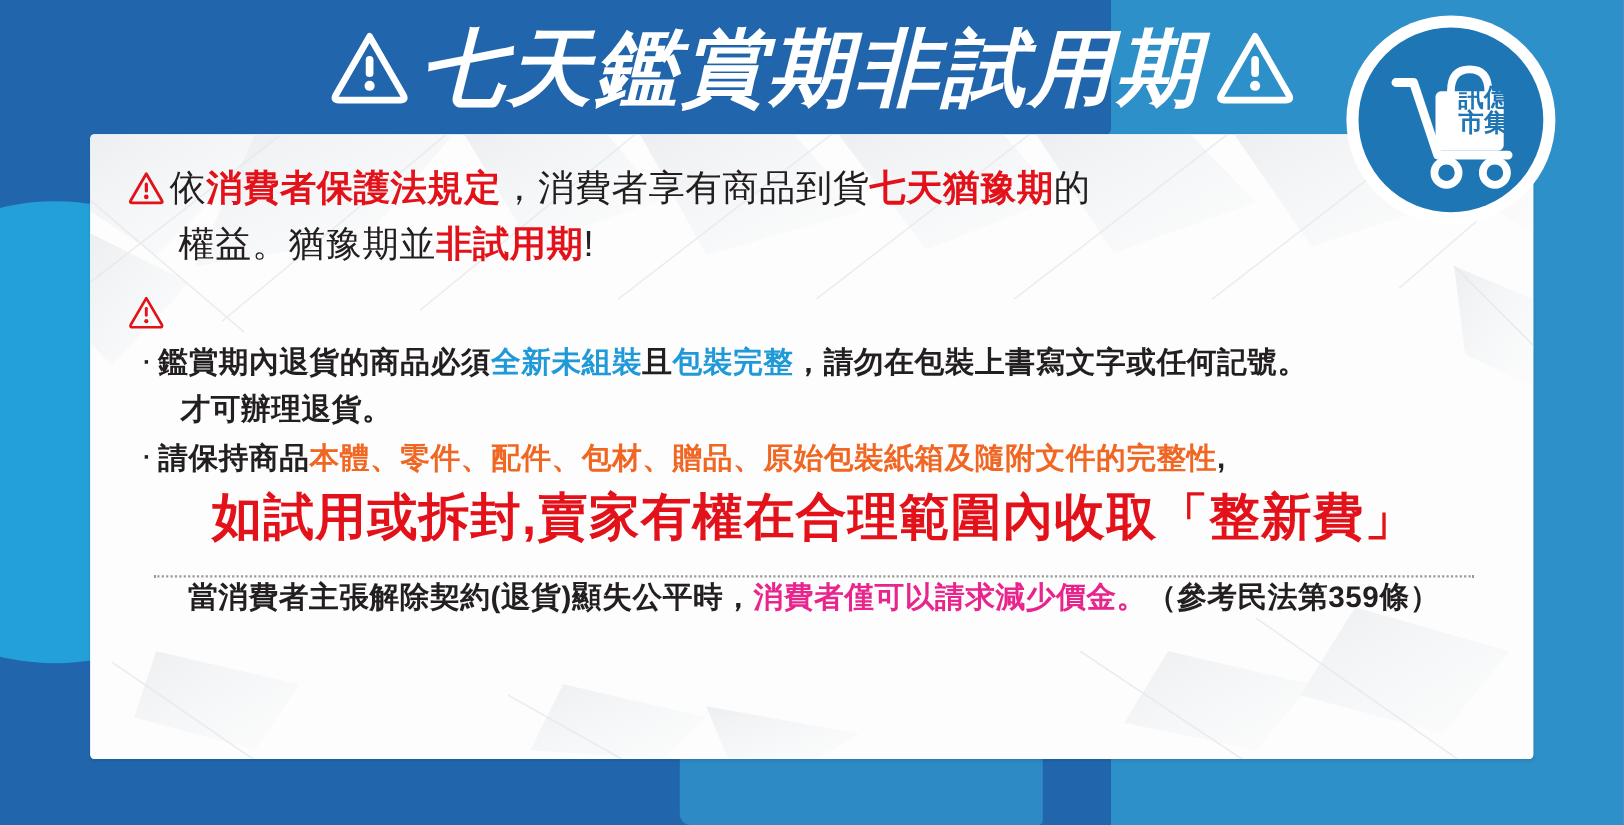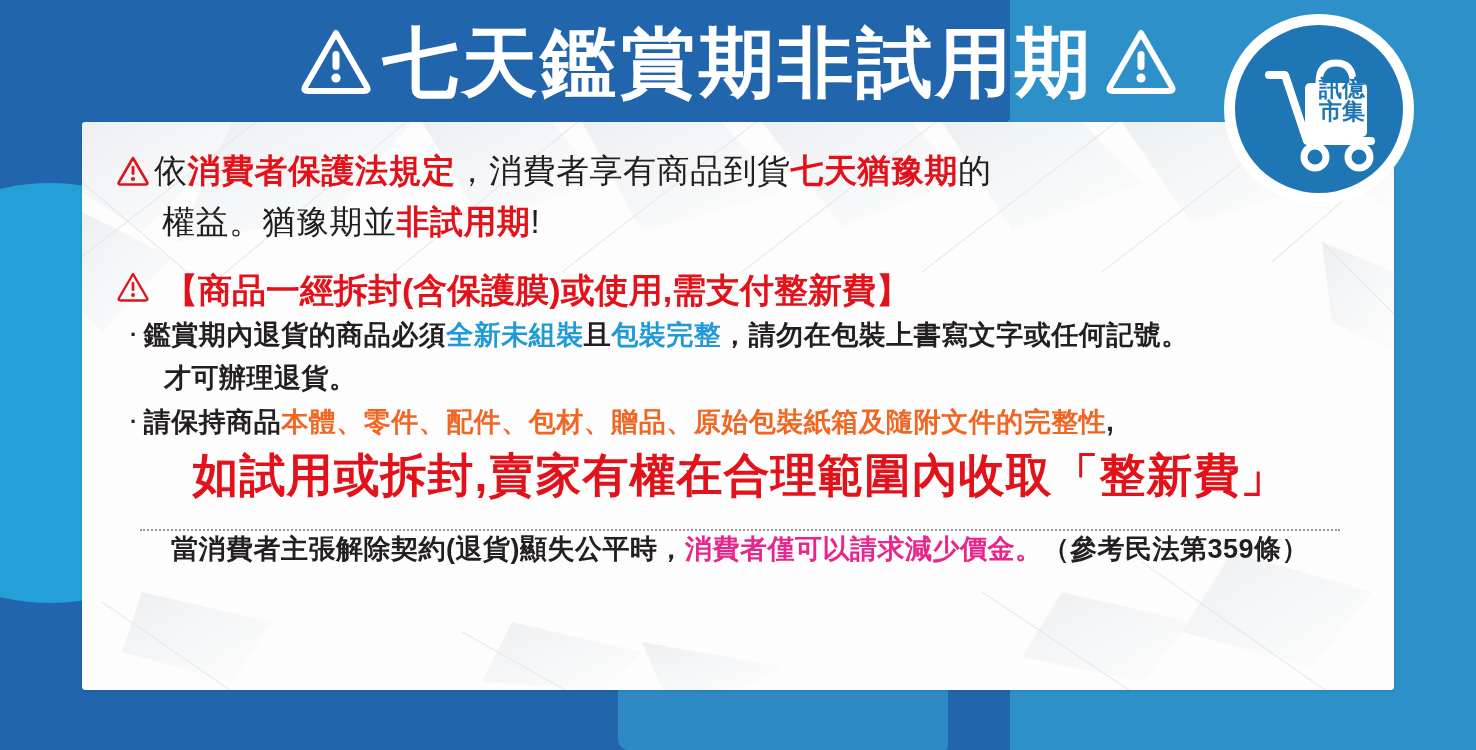--- a/index.html
+++ b/index.html
@@ -40,20 +40,21 @@
     clip-path:polygon(100% 0, 100% 100%, 0 100%);
   }
 
   
   .title-row{
     position:absolute; top:8px; left:0; width:1476px;
     height:110px;
     display:flex; align-items:center; justify-content:center;
     gap:10px;
     z-index:5;
+    font-style:italic;
   }
   .title-text{
     color:#ffffff;
     font-size:76px;
     font-weight:700;
     letter-spacing:3px;
     line-height:1;
     white-space:nowrap;
     text-shadow:0 1px 0 rgba(0,0,0,.05);
   }
@@ -70,21 +71,21 @@
   .logo-inner{
     width:168px; height:168px; border-radius:50%;
     background:#1f76b4;
     position:relative;
     display:flex; align-items:center; justify-content:center;
   }
   .logo-cn{
     position:absolute;
     color:#1f76b4;
     font-weight:700;
-    text-align:center;
+    text-align:right;
     line-height:1.0;
     font-size:23px;
     left:77px; top:52px;
     width:60px;
     letter-spacing:0px;
   }
   .logo-cn span{ display:block; }
 
   
   .card{
@@ -272,21 +273,20 @@
       </div>
 
       <div class="head2">
         <span style="flex:0 0 auto;">
           <svg width="34" height="31" viewBox="0 0 34 31" aria-hidden="true">
             <path d="M17 3 L31 27 Q32.5 29.5 29 29.5 L5 29.5 Q1.5 29.5 3 27 Z" fill="none" stroke="#e3121a" stroke-width="2.4" stroke-linejoin="round"></path>
             <rect x="15.7" y="11" width="2.6" height="9" rx="1.3" fill="#e3121a"></rect>
             <circle cx="17" cy="24" r="1.9" fill="#e3121a"></circle>
           </svg>
         </span>
-        <span>【商品一經拆封(含保護膜)或使用,需支付整新費】</span>
       </div>
 
       <div class="bullet">
         <span class="dot">·</span><span>鑑賞期內退貨的商品必須</span><span class="blue-b">全新未組裝</span><span>且</span><span class="blue-b">包裝完整</span><span>，請勿在包裝上書寫文字或任何記號。</span>
       </div>
 
       <div class="bullet indent">才可辦理退貨。</div>
 
       <div class="bullet">
         <span class="dot">·</span><span>請保持商品</span><span class="orange-b">本體、零件、配件、包材、贈品、原始包裝紙箱及隨附文件的完整性</span><span>,</span>

